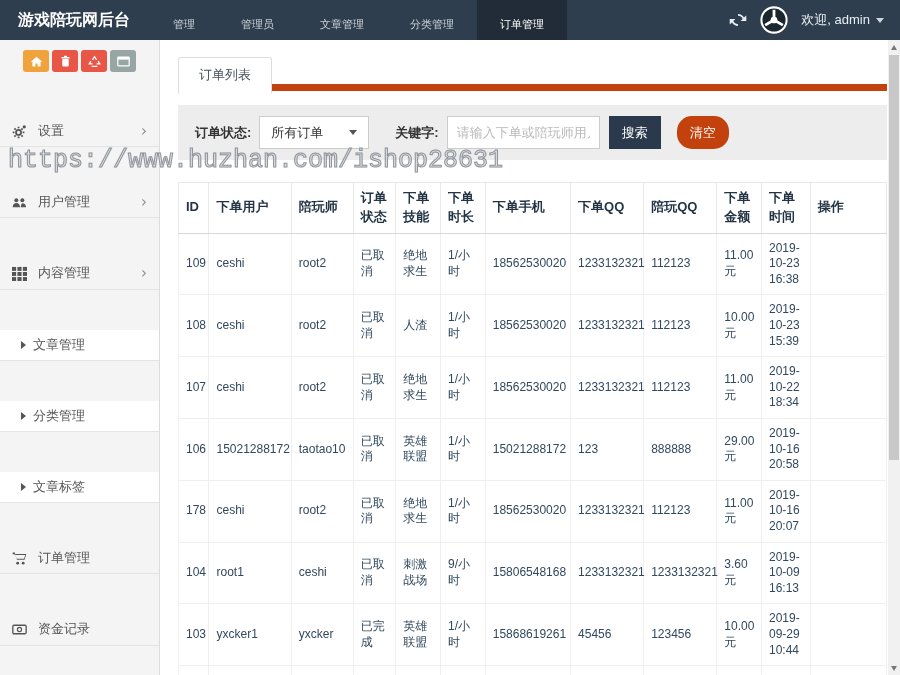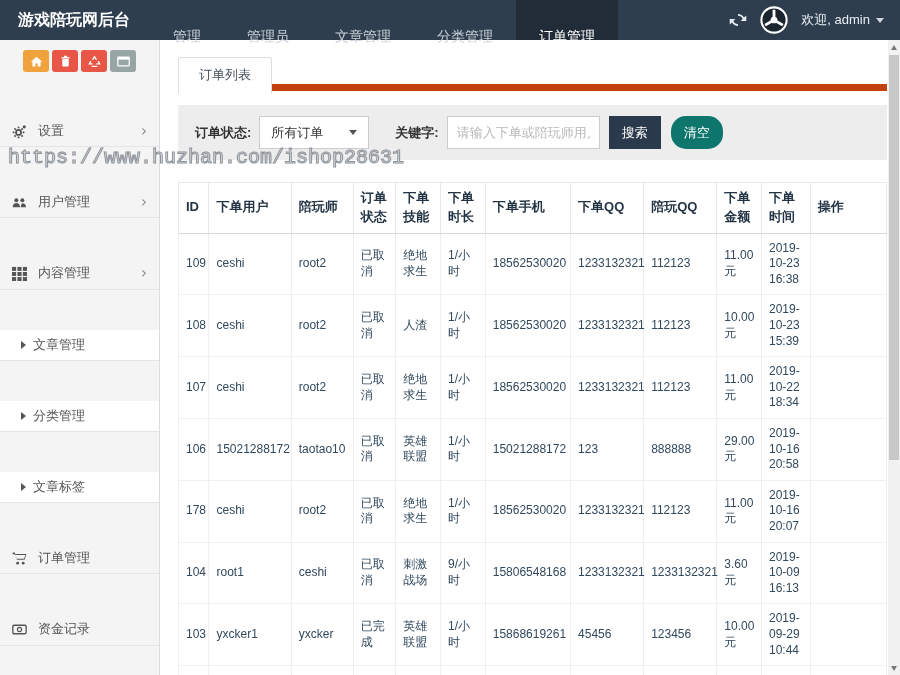--- a/index.html
+++ b/index.html
@@ -4,21 +4,21 @@
 <style>
   * { margin:0; padding:0; box-sizing:border-box; }
   html,body { width:900px; height:675px; overflow:hidden; }
   body { font-family:"Liberation Sans","DejaVu Sans",sans-serif; background:#fff; }
   .app { position:relative; width:900px; height:675px; overflow:hidden; background:#fff; }
 
   
   .navbar { position:relative; height:40px; background:#2f3e4e; display:flex; align-items:stretch; z-index:20; }
   .brand { color:#fff; font-size:16px; font-weight:bold; line-height:40px; padding:0 20px 0 18px; }
   .nav-menu { display:flex; }
-  .nav-item { color:#c9d1d9; font-size:14px; line-height:40px; padding:16px 23px; cursor:pointer; }
+  .nav-item { color:#c9d1d9; font-size:11px; line-height:40px; padding:4px 23px; cursor:pointer; }
   .nav-item.active { background:#222c38; color:#fff; }
   .nav-right { margin-left:auto; display:flex; align-items:center; gap:13px; padding-right:16px; }
   .refresh-wrap { width:18px; height:18px; color:#e7edf2; }
   .refresh-wrap svg { width:18px; height:18px; }
   .avatar-wrap { width:28px; height:28px; }
   .welcome { color:#e7edf2; font-size:13px; display:flex; align-items:center; gap:6px; }
   .caret-down { width:0; height:0; border-left:4px solid transparent; border-right:4px solid transparent; border-top:5px solid #cfd6dd; display:inline-block; }
 
   
   .body-row { position:absolute; top:40px; left:0; right:0; bottom:0; display:flex; }
@@ -41,32 +41,32 @@
   .tabs { border-bottom:7px solid #c2410c; height:34px; }
   .tab { display:inline-block; background:#fff; border:1px solid #ddd; border-bottom:1px solid #fff; padding:8px 20px 9px; font-size:13px; color:#46525e; margin-bottom:-1px; border-radius:3px 3px 0 0; cursor:pointer; }
 
   .filter-bar { margin-top:14px; background:#ededee; height:55px; display:flex; align-items:center; padding:0 17px; font-size:13px; color:#333; }
   .f-label { font-weight:bold; margin-right:8px; }
   .select-box { width:110px; height:33px; background:#fff; border:1px solid #ccc; display:flex; align-items:center; justify-content:space-between; padding:0 11px; margin-right:26px; cursor:pointer; color:#333; }
   .select-caret { width:0; height:0; border-left:4px solid transparent; border-right:4px solid transparent; border-top:5px solid #555; }
   .kw-input { width:153px; height:33px; border:1px solid #ccc; padding:0 9px; font-size:13px; font-family:inherit; color:#333; margin-right:9px; }
   .kw-input::placeholder { color:#b9b9b9; }
   .btn { height:33px; border:none; color:#fff; font-size:13px; padding:0 13px; cursor:pointer; font-family:inherit; }
-  .btn-search { background:#2a3a4c; margin-right:10px; }
-  .btn-clear { background:#0f766e;border-radius:15px; }
+  .btn-search { background:#2a3a4c; margin-right:16px; }
+  .btn-clear { background:#c2410c;border-radius:15px; }
 
   
   table { width:100%; border-collapse:collapse; table-layout:fixed; margin-top:22px; }
   th { font-size:13px; font-weight:bold; color:#233445; text-align:left; vertical-align:middle;
        border:1px solid #e8e8e8; border-bottom:1px solid #d7d7d7; padding:6px 3px 6px 7px; line-height:1.45; background:#fff; }
   td { font-size:12px; color:#31485d; border:1px solid #efefef; padding:7px 3px 7px 7px; vertical-align:middle; line-height:1.3; word-wrap:normal; background:#fff; }
 
   
   .watermark { position:absolute; left:8px; top:146px; z-index:40; font-family:"Liberation Mono","DejaVu Sans Mono",monospace;
-               font-size:20px; white-space:nowrap; color:rgba(255,255,255,0.55);
+               font-size:25px; white-space:nowrap; color:rgba(255,255,255,0.55);
                -webkit-text-stroke:1px #8f959c; text-shadow:0 0 1px rgba(120,125,130,.6); pointer-events:none; }
 
   
   .scrollbar { position:absolute; top:40px; right:0; bottom:0; width:12px; background:#f1f1f1; z-index:30; }
   .sb-arrow { position:absolute; left:0; width:12px; height:14px; display:flex; align-items:center; justify-content:center; cursor:pointer; }
   .sb-arrow.up { top:0; }
   .sb-arrow.down { bottom:0; }
   .tri-up { width:0; height:0; border-left:3.5px solid transparent; border-right:3.5px solid transparent; border-bottom:5px solid #777; }
   .tri-down { width:0; height:0; border-left:3.5px solid transparent; border-right:3.5px solid transparent; border-top:5px solid #777; }
   .sb-thumb { position:absolute; left:1px; top:15px; width:10px; height:405px; background:#c8c8c8; cursor:pointer; }

